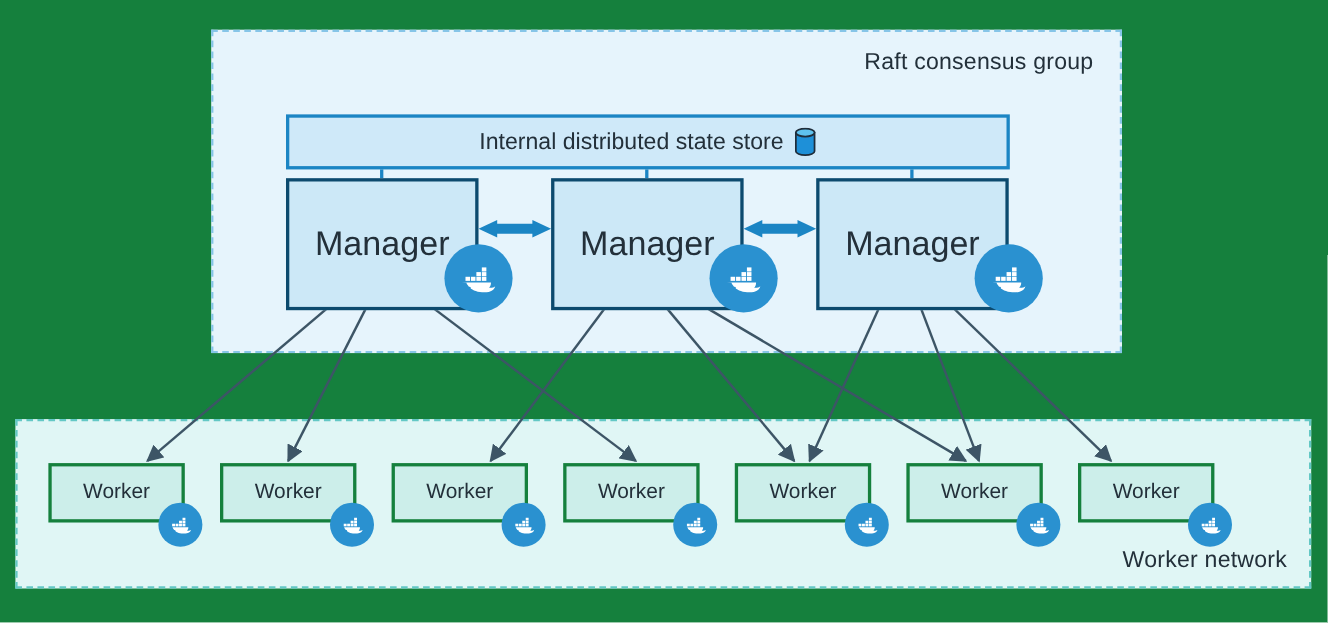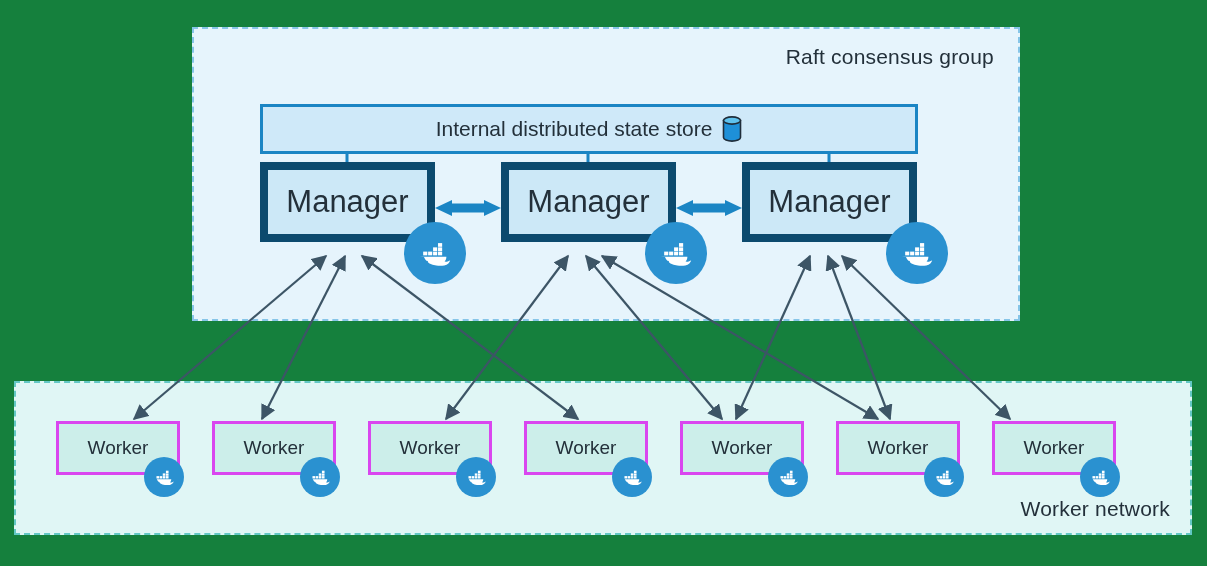--- a/index.html
+++ b/index.html
@@ -95,35 +95,34 @@
   
   .node {
     position: absolute;
     box-sizing: border-box;
     display: flex;
     align-items: center;
     justify-content: center;
   }
   .node-manager {
     width: 175px;
-    height: 80px;
+    height: 120px;
     background: #cce8f7;
-    border: 8px solid #0c4a6e;
+    border: 3px solid #0c4a6e;
   }
   .node-manager .node-label {
     font-size: 31px;
     color: #23303a;
     white-space: nowrap;
   }
   .node-worker {
     width: 124px;
     height: 54px;
     background: #cceeea;
-    border: 3px solid #d946ef;
-    margin-left: 12px;
+    border: 3px solid #15803d;
   }
   .node-worker .node-label {
     font-size: 19px;
     color: #23303a;
     white-space: nowrap;
   }
 
   
   .docker-badge {
     position: absolute;

